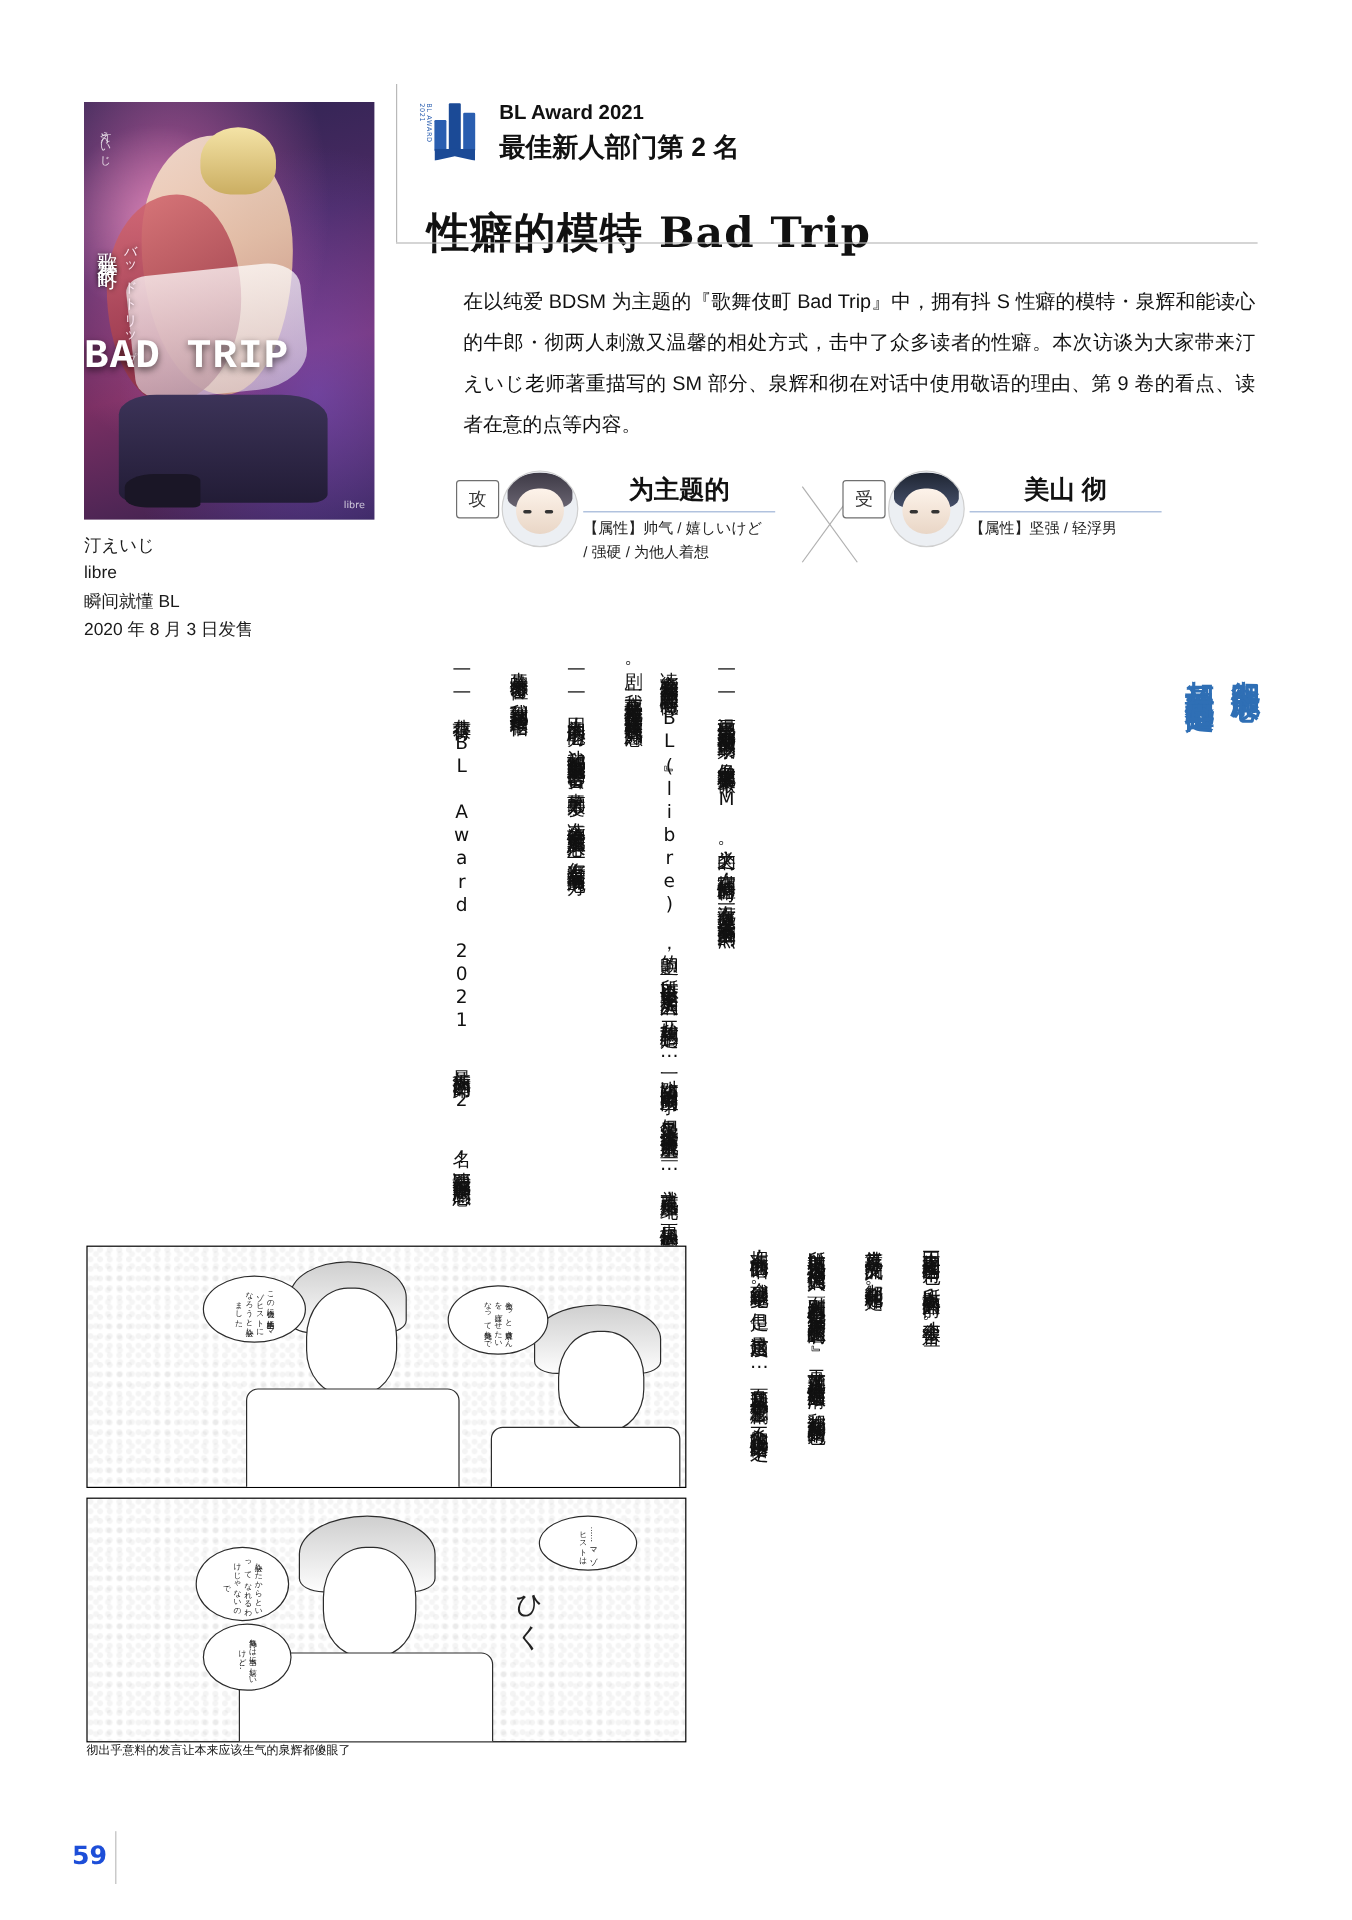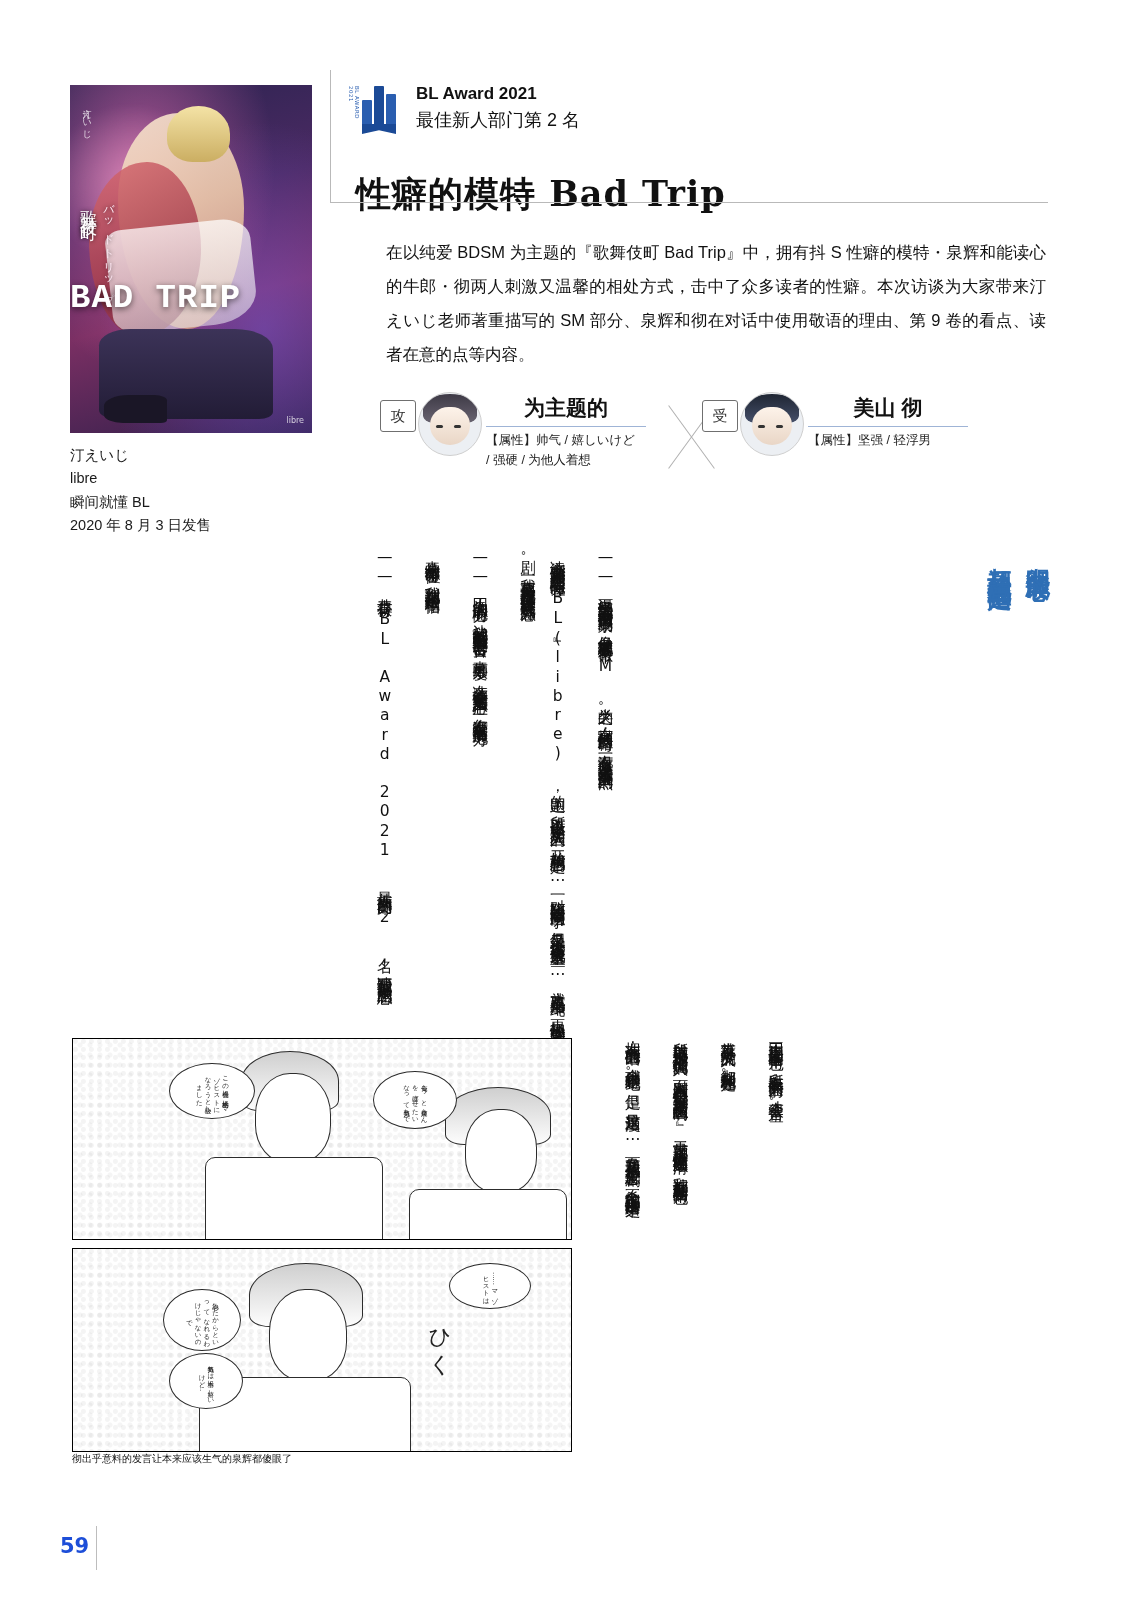--- a/index.html
+++ b/index.html
@@ -178,21 +178,21 @@
     position: absolute;
     left: -10px; top: 4px;
     writing-mode: vertical-rl;
     font-size: 5.5px;
     color: #2a5eb0;
     letter-spacing: .5px;
     font-family: "DejaVu Sans", sans-serif;
   }
   .award-text { line-height: 1.45; }
   .award-text .l1 { font-size: 17px; font-weight: bold; color:#111; }
-  .award-text .l2 { font-size: 18px; font-weight: normal; color:#111; }
+  .award-text .l2 { font-size: 22px; font-weight: bold; color:#111; }
 
   
   .main-title {
     position: absolute;
     left: 356px;
     top: 148px;
     font-size: 35px;
     font-weight: bold;
     letter-spacing: 1px;
     color: #111;

